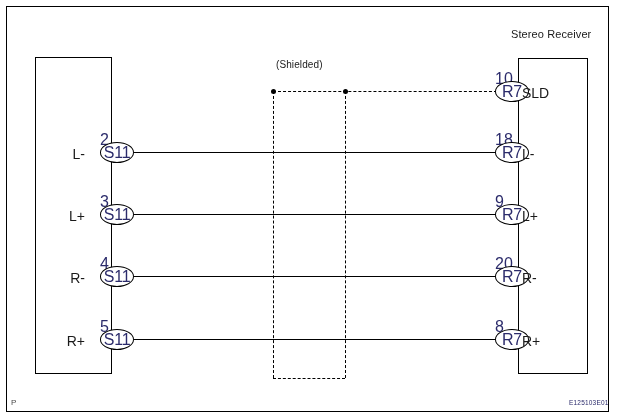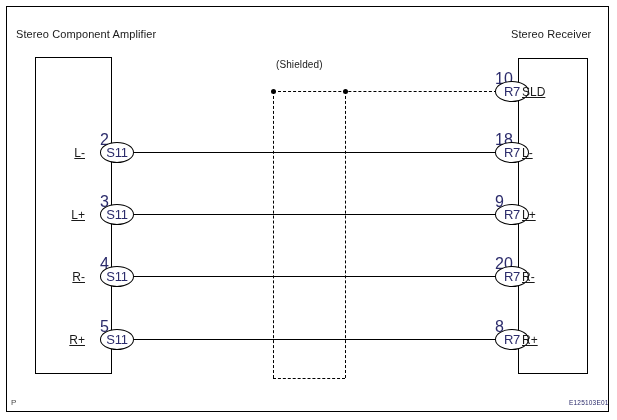--- a/index.html
+++ b/index.html
@@ -68,39 +68,38 @@
     position: absolute;
     width: 34px;
     height: 21px;
     border: 1.7px solid #000000;
     border-radius: 50%;
     background: #ffffff;
     box-sizing: border-box;
     display: flex;
     align-items: center;
     justify-content: center;
-    font-size: 13px;
+    font-size: 16px;
     color: #2b2b6b;
     letter-spacing: -0.2px;
   }
   
   .pinnum {
     position: absolute;
     font-size: 16px;
     color: #2b2b6b;
     text-align: left;
     width: 34px;
   }
   
   .signal {
     position: absolute;
-    font-size: 12px;
+    font-size: 14px;
     color: #1a1a1a;
     white-space: nowrap;
-    text-decoration: underline;
   }
   .signal.left {
     text-align: right;
   }
   .corner-mark {
     position: absolute;
     font-size: 8px;
     color: #4a4a4a;
   }
   .fig-id {
@@ -110,21 +109,20 @@
     letter-spacing: 0.2px;
     white-space: nowrap;
   }
 </style>
 </head>
 <body>
 
 <div id="page">
   <div id="frame"></div>
 
-  <div class="title" style="left:16px; top:28px;">Stereo Component Amplifier</div>
   <div class="title" style="left:511px; top:28px;">Stereo Receiver</div>
 
   <div class="compbox" style="left:35px; top:57px; width:77px; height:317px;"></div>
   <div class="compbox" style="left:518px; top:58px; width:70px; height:316px;"></div>
 
   <div class="title" style="left:276px; top:59px; font-size:10px;">(Shielded)</div>
 
   <div class="shield-v" style="left:273px; top:91px; height:287px;"></div>
   <div class="shield-v" style="left:345px; top:91px; height:287px;"></div>
   <div class="shield-h" style="left:273px; top:378px; width:72px;"></div>

